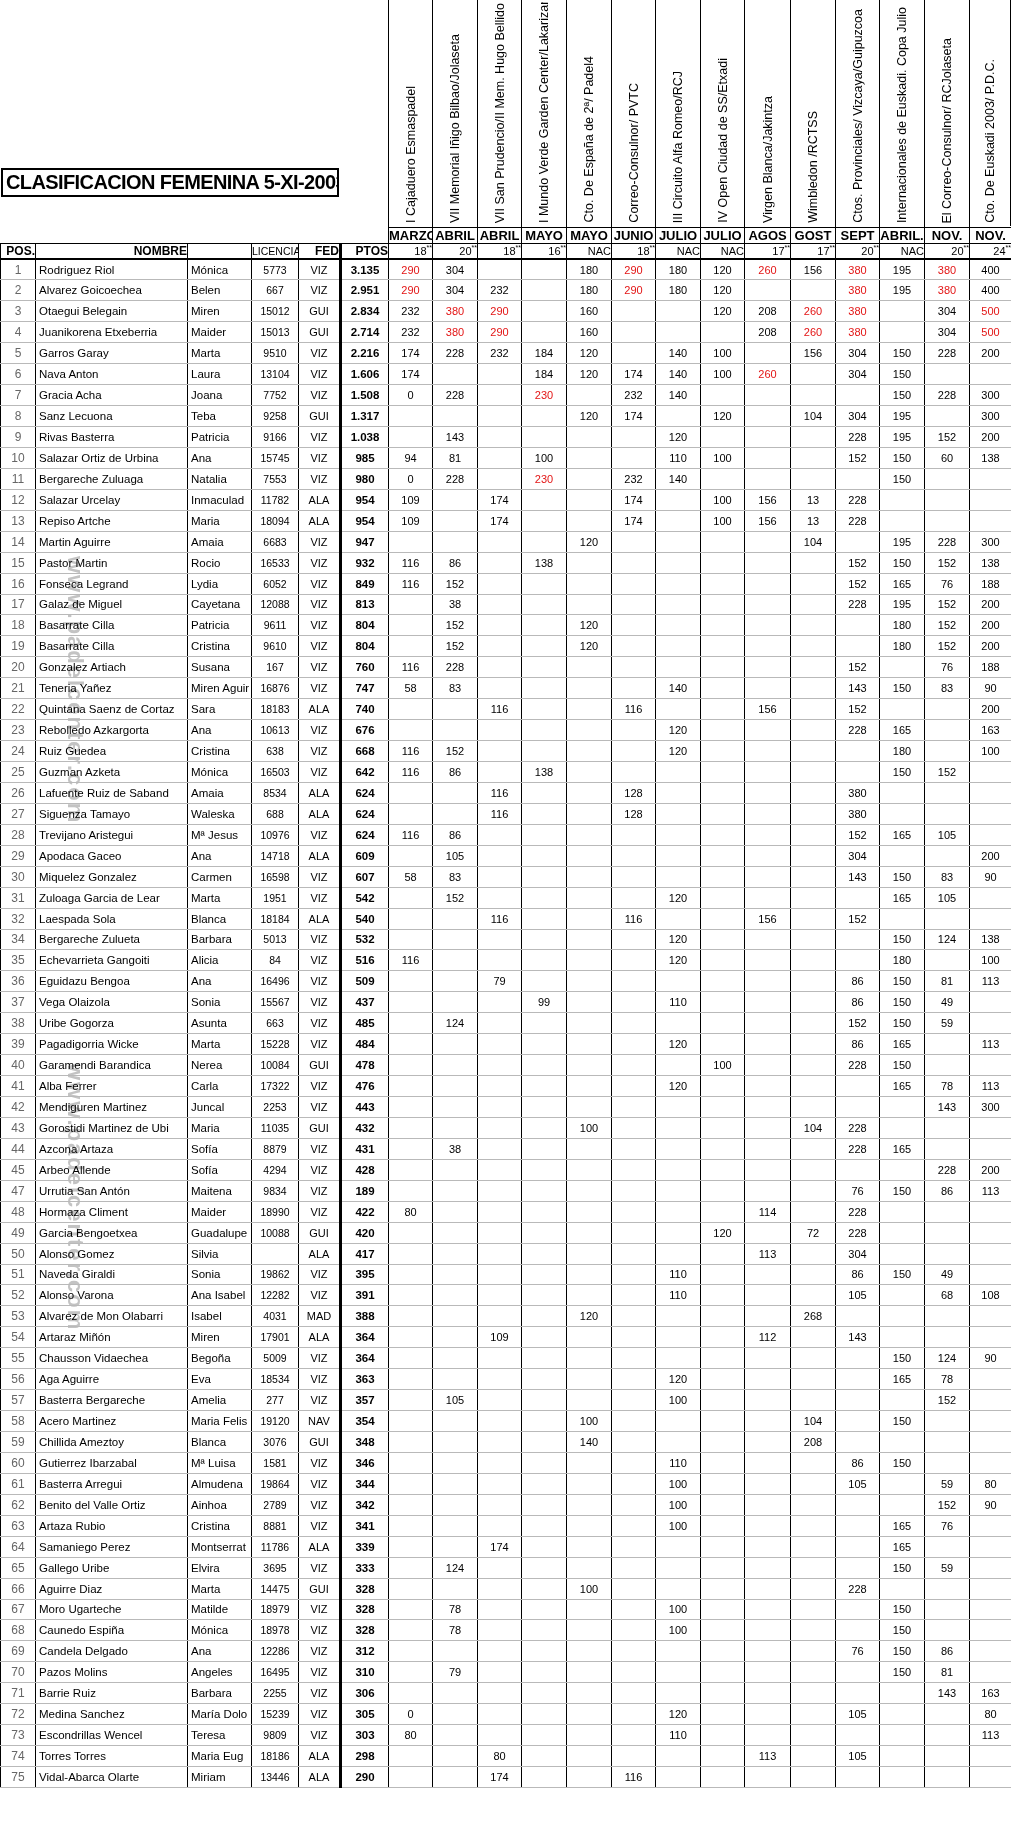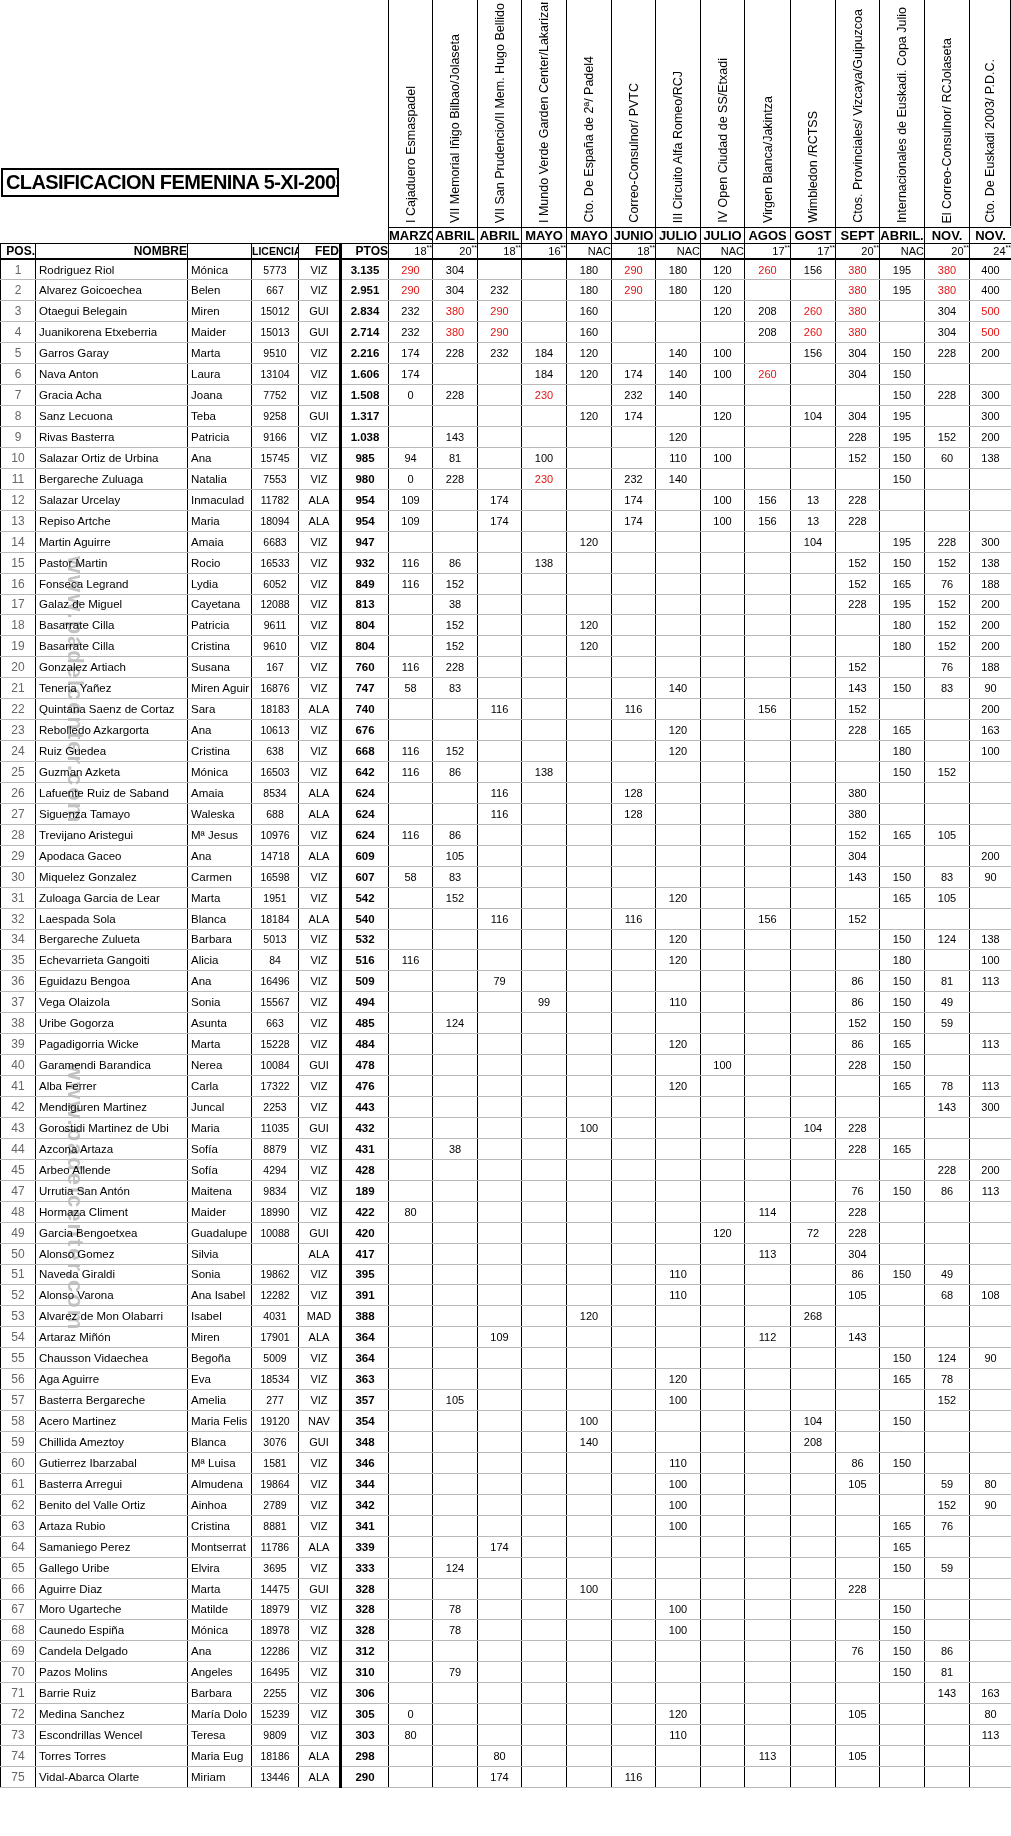--- a/index.html
+++ b/index.html
@@ -23,21 +23,21 @@
   td{padding:0;margin:0;font-size:11px;text-align:center;vertical-align:middle;
       overflow:hidden;white-space:nowrap;background:transparent;}
   .nob{border:none;}
   .cb{border-left:1px solid #000;}
   .rb{border-right:1px solid #000;}
   .bt{border-top:1px solid #000;}
   .mon{font-weight:bold;font-size:13px;}
   .hcell{border:1px solid #000;border-bottom-width:2px;text-align:right;}
   .hthick{border-left-width:3px;}
   .hb{font-weight:bold;font-size:12px;}
-  .hl{font-size:10.5px;font-weight:bold;}
+  .hl{font-size:10.5px;}
   .hdate{font-size:11px;}
   sup{font-size:7px;vertical-align:5px;letter-spacing:0;}
   tr.dr{height:20.947px;}
   tr.dr td{border-left:1px solid #000;border-bottom:1px solid #b9b9b9;}
   tr.dr td:last-child{border-right:1px solid #000;}
   td.pos{color:#666;font-size:12px;}
   td.sur,td.fn{text-align:left;padding-left:3px;font-size:11.5px;}
   td.lic{font-size:10.5px;}
   td.fed{font-size:11px;}
   td.pts{font-weight:bold;font-size:11.5px;border-left-width:3px !important;}
@@ -946,21 +946,21 @@
           <td class="val">150</td>
           <td class="val">81</td>
           <td class="val">113</td>
         </tr>
         <tr class="dr">
           <td class="pos">37</td>
           <td class="sur">Vega Olaizola</td>
           <td class="fn">Sonia</td>
           <td class="lic">15567</td>
           <td class="fed">VIZ</td>
-          <td class="pts">494</td>
+          <td class="pts">437</td>
           <td class="val"></td>
           <td class="val"></td>
           <td class="val"></td>
           <td class="val">99</td>
           <td class="val"></td>
           <td class="val"></td>
           <td class="val">110</td>
           <td class="val"></td>
           <td class="val"></td>
           <td class="val"></td>

